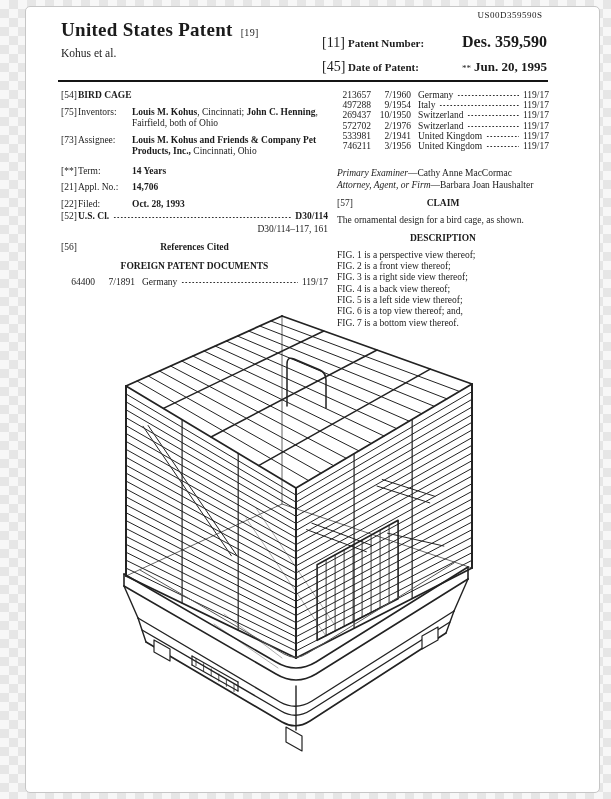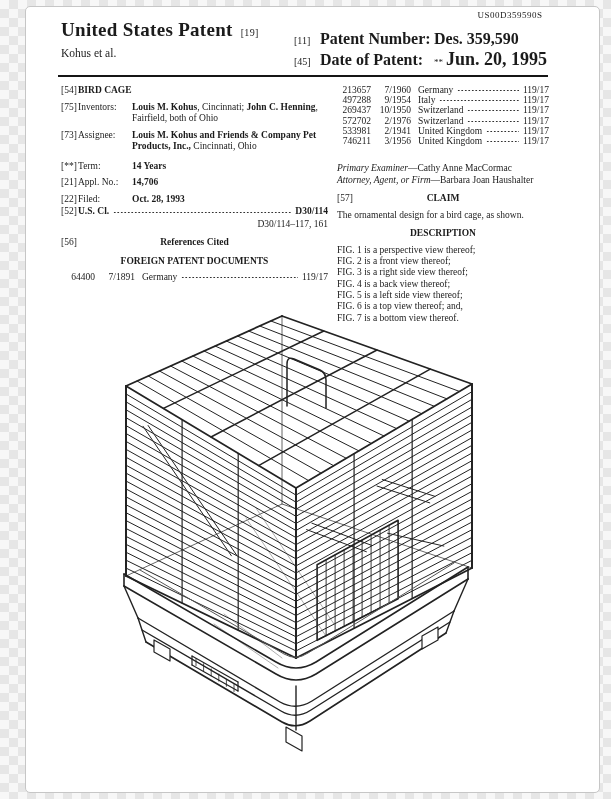--- a/index.html
+++ b/index.html
@@ -19,25 +19,25 @@
   .barcode-text {
     position:absolute; left:389px; top:3px; width:190px;
     text-align:center; font-size:9px; letter-spacing:0.5px;
   }
   .header { display:flex; justify-content:space-between; padding:12px 52px 0 35px; }
   .title-line { font-size:19px; font-weight:bold; letter-spacing:0.3px; white-space:nowrap; }
   .kind-code { font-size:10px; font-weight:normal; margin-left:8px; }
   .authors { font-size:11.5px; font-weight:normal; margin-top:6px; }
   .hdr-right { text-align:right; padding-top:8px; }
   .hdr-row { display:flex; align-items:baseline; justify-content:flex-start; white-space:nowrap; }
-  .hdr-bk { font-size:10px; width:26px; text-align:left;margin-top:8px; }
-  .hdr-lbl { font-size:16px; font-weight:bold; width:104px; text-align:left; }
+  .hdr-bk { font-size:14px; width:26px; text-align:left;margin-top:8px; }
+  .hdr-lbl { font-size:11px; font-weight:bold; width:104px; text-align:left; }
   .pn-value { font-size:16px; font-weight:bold; margin-left:10px; }
   .stars { font-size:9px; vertical-align:sub; margin:0 3px 0 10px; }
-  .dt-value { font-size:18px; font-weight:bold; }
+  .dt-value { font-size:13px; font-weight:bold; }
   .rule { height:2px; background:#151515; margin:5px 51px 0 32px; }
   .columns { display:flex; gap:9px; padding:8px 52px 0 35px; font-size:9.5px; line-height:11.5px; }
   .col-left { width:267px; flex:none; }
   .col-right { width:212px; flex:none; }
   .row { display:flex; margin-bottom:5px; }
   .bk { width:17px; flex:none; }
   .lbl { width:54px; flex:none; font-weight:normal; }
   .val { flex:1; }
   .b { font-weight:bold; }
   .i { font-style:italic; }

